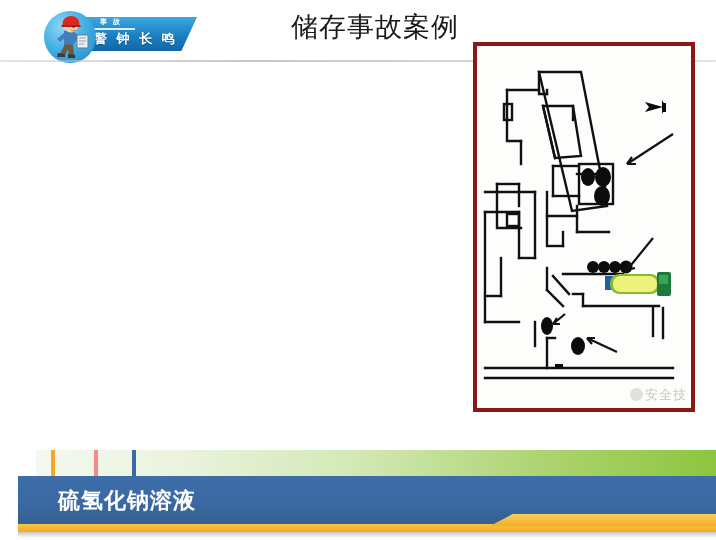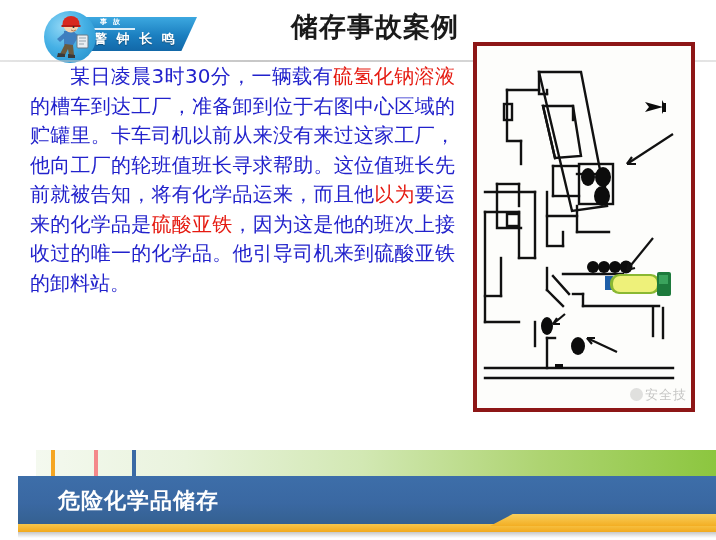--- a/index.html
+++ b/index.html
@@ -99,21 +99,21 @@
   #slide-title {
     position: absolute;
     left: 250px;
     top: 10px;
     width: 250px;
     text-align: center;
     font-size: 27px;
     line-height: 34px;
     color: #1a1a1a;
     font-family: "Liberation Serif", "DejaVu Serif", serif;
-    font-weight: 700;
+    font-weight: 400;
     letter-spacing: 1px;
     white-space: nowrap;
   }
 
   #header-rule {
     position: absolute;
     left: 0;
     top: 60px;
     width: 716px;
     height: 2px;
@@ -295,21 +295,20 @@
         </svg>
       </div>
     </div>
 
     <div id="slide-title">储存事故案例</div>
 
     <div id="header-rule"></div>
   </div>
 
   <div id="body-text">
-      <p><span>某日凌晨3时30分，一辆载有</span><span class="hl">硫氢化钠溶液</span><span>的槽车到达工厂，准备卸到位于右图中心区域的贮罐里。卡车司机以前从来没有来过这家工厂，他向工厂的轮班值班长寻求帮助。这位值班长先前就被告知，将有化学品运来，而且他</span><span class="hl">以为</span><span>要运来的化学品是</span><span class="hl">硫酸亚铁</span><span>，因为这是他的班次上接收过的唯一的化学品。他引导司机来到硫酸亚铁的卸料站。</span></p>
     </div>
 
   <div id="diagram-frame">
     <svg id="diagram-svg" viewBox="0 0 214 362" aria-hidden="true">
       <rect x="0" y="0" width="214" height="362" fill="#fdfdfb"></rect>
 
       <g stroke="#111111" stroke-width="2.4" fill="none" stroke-linecap="square">
 
         <path d="M30 44 L30 95 L44 95"></path>
         <path d="M30 44 L62 44"></path>
@@ -422,20 +421,20 @@
     </div>
   </div>
 
   <div id="footer">
     <div id="footer-green"></div>
     <div class="tick" id="tick-orange"></div>
     <div class="tick" id="tick-pink"></div>
     <div class="tick" id="tick-blue"></div>
 
     <div id="footer-band"></div>
-    <div id="footer-band-title">危险化学品储存</div>
+    <div id="footer-band-title">硫氢化钠溶液</div>
 
     <div id="footer-orange-bar"></div>
     <div id="footer-orange-wedge"></div>
     <div id="footer-shadow"></div>
   </div>
 
 </div>
 
 </body></html>

